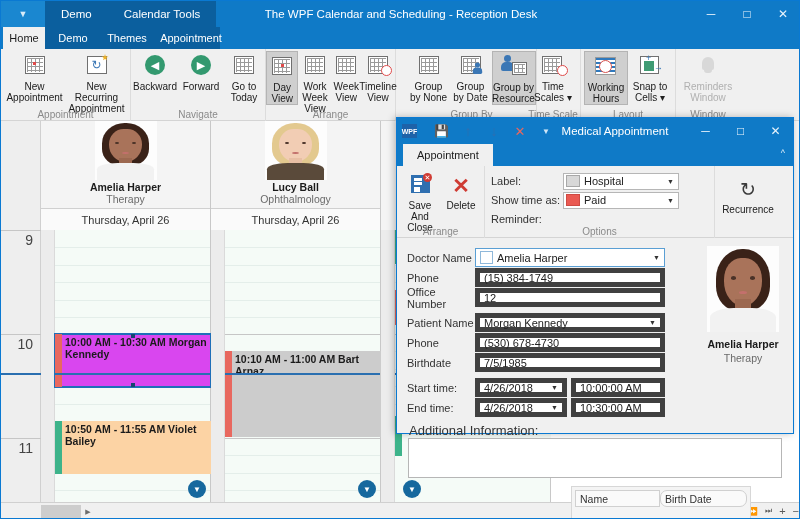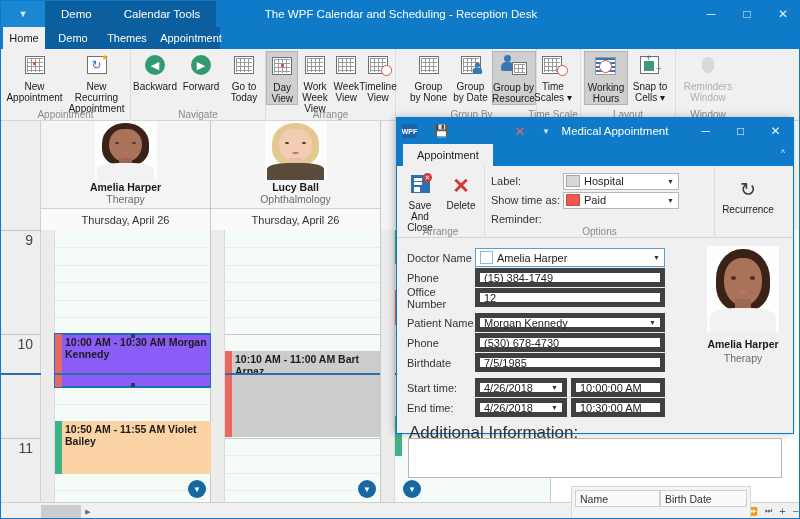--- a/index.html
+++ b/index.html
@@ -375,21 +375,21 @@
     width: 13px; height: 13px; border: 1px solid #8fb8da; background: #fff; margin-right: 4px;
   }
   .card-photo {
     position: absolute; right: 10px; top: 8px; width: 80px; height: 120px;
     background: #f0f0f0;
     display: flex; flex-direction: column; align-items: center;
   }
   .card-photo .ph { width: 72px; height: 86px; background: #fff; position: relative; overflow: hidden; }
   .card-photo .nm { font-size: 10.5px; font-weight: bold; color: #1b1b1b; margin-top: 6px; }
   .card-photo .sp { font-size: 10.5px; color: #6a6a6a; margin-top: 2px; }
-  .addl-lbl { position: absolute; left: 12px; top: 185px; font-size: 17px; color: #333; }
+  .addl-lbl { position: absolute; left: 12px; top: 185px; font-size: 13px; color: #333; }
   .addl-box {
     position: absolute; left: 11px; top: 200px; right: 11px; height: 40px;
     background: #fff; border: 1px solid #b6b6b6;
   }
 
   
   .face { position: absolute; left: 0; top: 0; width: 100%; height: 100%; }
   .face .bg { position: absolute; inset: 0; background: #fdfdfd; }
   .face .hair {
     position: absolute; left: 12%; top: 4%; width: 76%; height: 72%;
@@ -690,21 +690,21 @@
           <div class="minline" style="top:121px;"></div>
           <div class="minline" style="top:139px;"></div>
           <div class="minline" style="top:156px;"></div>
           <div class="minline" style="top:174px;"></div>
           <div class="minline" style="top:191px;"></div>
           <div class="hourline" style="top:208px;"></div>
           <div class="minline" style="top:225px;"></div>
           <div class="minline" style="top:243px;"></div>
           <div class="minline" style="top:260px;"></div>
 
-          <div class="appt selected" style="left:0;top:104px;width:156px;height:53px;background:#8b5cf6;">
+          <div class="appt selected" style="left:0;top:104px;width:156px;height:53px;background:#d946ef;">
             <div class="stripe" style="background:#e8685f;"></div>
             <span>10:00 AM - 10:30 AM Morgan Kennedy</span>
             <div class="handle" style="left:76px;top:0;"></div>
             <div class="handle" style="left:76px;bottom:0;"></div>
           </div>
 
           <div class="appt" style="left:0;top:191px;width:156px;height:53px;background:#fcd3a4;">
             <div class="stripe" style="background:#3db38a;"></div>
             <span>10:50 AM - 11:55 AM Violet Bailey</span>
           </div>
@@ -788,21 +788,21 @@
         <span>⏩</span>
         <span>⏭</span>
         <span style="font-size:11px;">+</span>
         <span style="font-size:11px;">−</span>
       </div>
     </div>
 
     <div class="minigrid">
       <div class="hdr">
         <div class="hc" style="width:86px;">Name</div>
-        <div class="hc" style="width:88px;">Birth Date</div>
+        <div class="hc" style="width:88px;border-radius:7px;">Birth Date</div>
       </div>
     </div>
   </div>
 
   <div class="dlg">
 
     <div class="dlg-title">
       <div class="dlg-logo">WPF</div>
       <div class="dlg-qat">
         <div class="dlg-qbtn" style="color:#ffffff;">💾</div>

